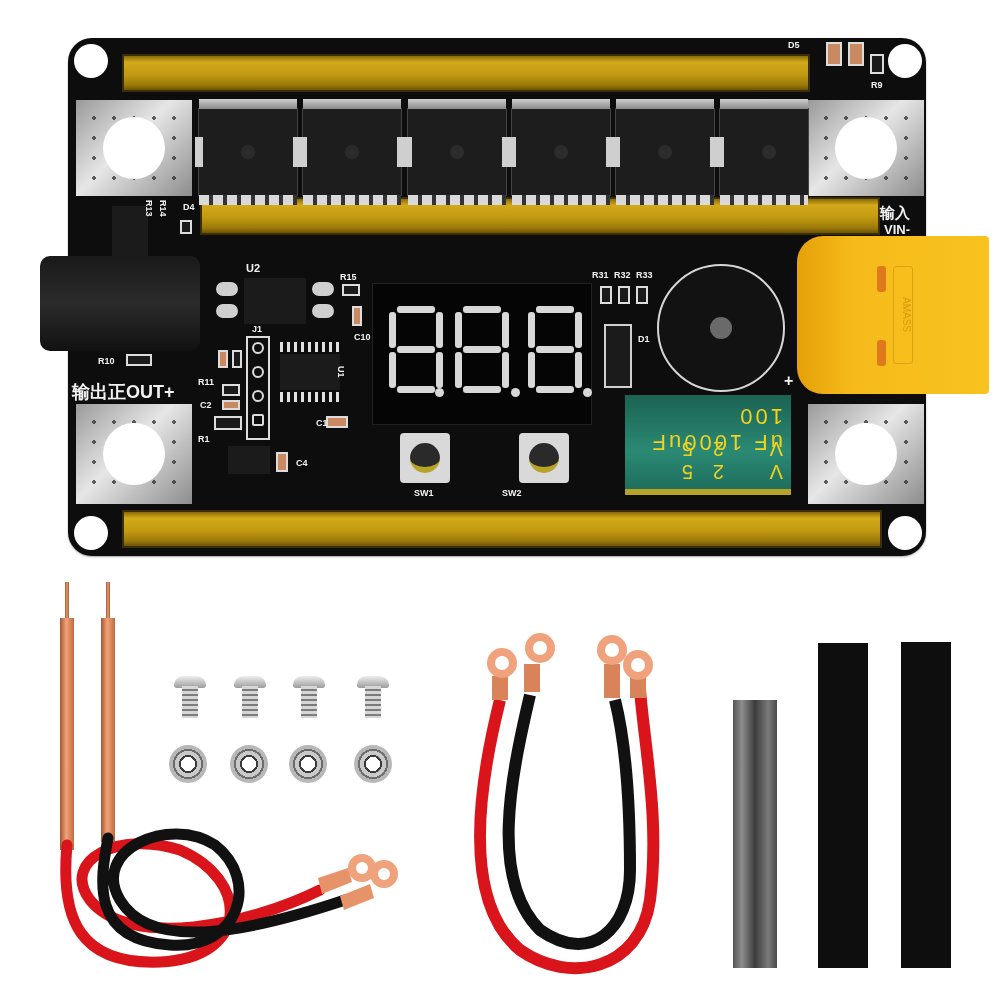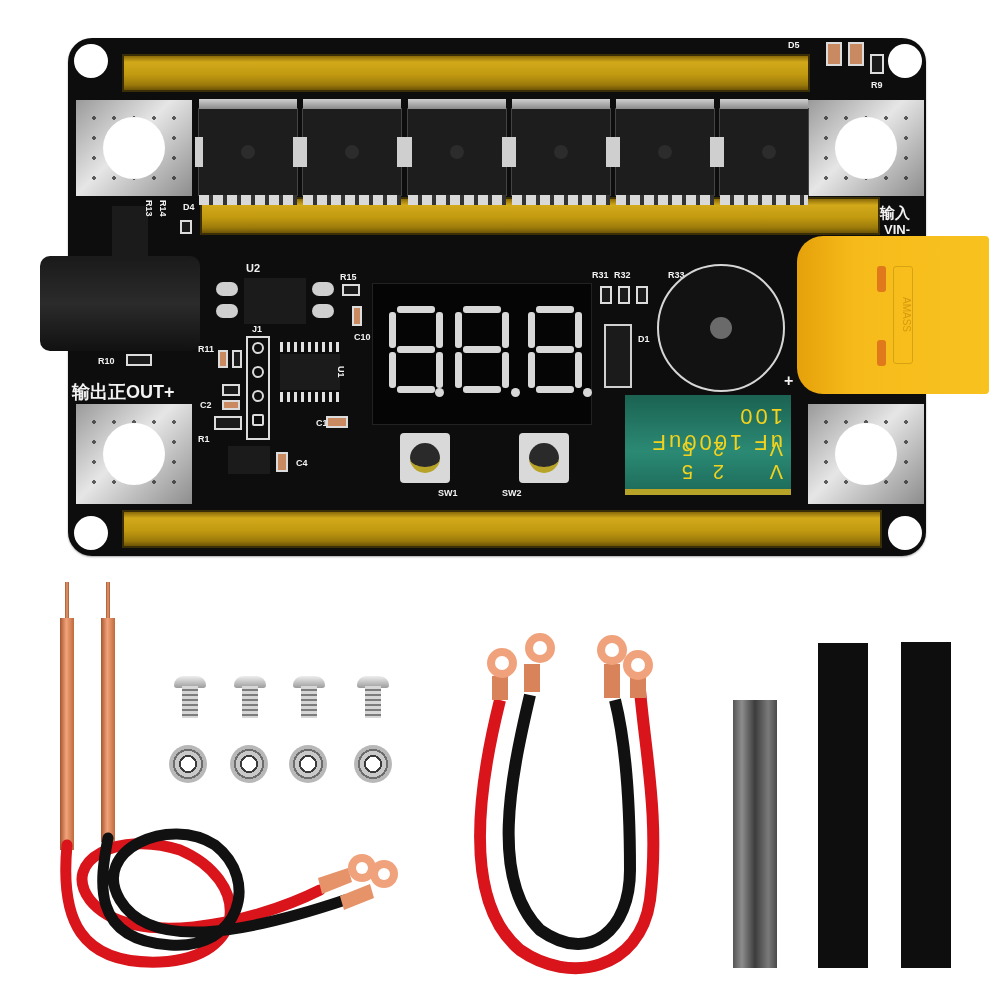--- a/index.html
+++ b/index.html
@@ -174,21 +174,21 @@
 <div class="abs ic" style="left:280px;top:354px;width:60px;height:36px">
   <div class="ic-pins" style="top:-12px"></div>
   <div class="ic-pins" style="bottom:-12px"></div>
 </div>
 <div class="abs silk silk-sm" style="left:346px;top:366px;transform:rotate(90deg);transform-origin:left top">U1</div>
 <div class="abs silk silk-sm" style="left:316px;top:418px">C1</div>
 <div class="abs smd" style="left:326px;top:416px;width:22px;height:12px"></div>
 
 <div class="abs smd" style="left:218px;top:350px;width:10px;height:18px"></div>
 <div class="abs smd-dark" style="left:232px;top:350px;width:10px;height:18px"></div>
-<div class="abs silk silk-sm" style="left:198px;top:344px">R11</div>
+<div class="abs silk silk-sm" style="left:198px;top:377px">R11</div>
 <div class="abs smd-dark" style="left:222px;top:384px;width:18px;height:12px"></div>
 <div class="abs smd" style="left:222px;top:400px;width:18px;height:10px"></div>
 <div class="abs silk silk-sm" style="left:200px;top:400px">C2</div>
 <div class="abs smd-dark" style="left:214px;top:416px;width:28px;height:14px"></div>
 <div class="abs silk silk-sm" style="left:198px;top:434px">R1</div>
 <div class="abs ic" style="left:228px;top:446px;width:42px;height:28px"></div>
 <div class="abs smd" style="left:276px;top:452px;width:12px;height:20px"></div>
 <div class="abs silk silk-sm" style="left:296px;top:458px">C4</div>
 
 <div class="abs display">
@@ -220,29 +220,29 @@
       <div class="seg v" style="left:47px;top:6px"></div>
     <div class="seg v" style="left:0;top:46px"></div>
       <div class="seg v" style="left:47px;top:46px"></div>
   </div>
   <div class="seg-dp" style="left:210px;top:104px"></div>
 </div>
 
 <div class="abs switch" style="left:400px;top:433px">
     <div class="cap"></div>
   </div>
-<div class="abs silk silk-sm" style="left:438px;top:488px">SW1</div>
+<div class="abs silk silk-sm" style="left:414px;top:488px">SW1</div>
 <div class="abs switch" style="left:519px;top:433px">
     <div class="cap"></div>
   </div>
 <div class="abs silk silk-sm" style="left:502px;top:488px">SW2</div>
 
 <div class="abs silk silk-sm" style="left:592px;top:270px">R31</div>
 <div class="abs silk silk-sm" style="left:614px;top:270px">R32</div>
-<div class="abs silk silk-sm" style="left:668px;top:270px">R33</div>
+<div class="abs silk silk-sm" style="left:636px;top:270px">R33</div>
 <div class="abs smd-dark" style="left:600px;top:286px;width:12px;height:18px"></div>
 <div class="abs smd-dark" style="left:618px;top:286px;width:12px;height:18px"></div>
 <div class="abs smd-dark" style="left:636px;top:286px;width:12px;height:18px"></div>
 <div class="abs ic" style="left:604px;top:324px;width:28px;height:64px;border:2px solid #d0d0d0;box-sizing:border-box"></div>
 <div class="abs silk silk-sm" style="left:638px;top:334px">D1</div>
 
 <div class="abs buzzer">
     <div class="c"></div>
   </div>
 

